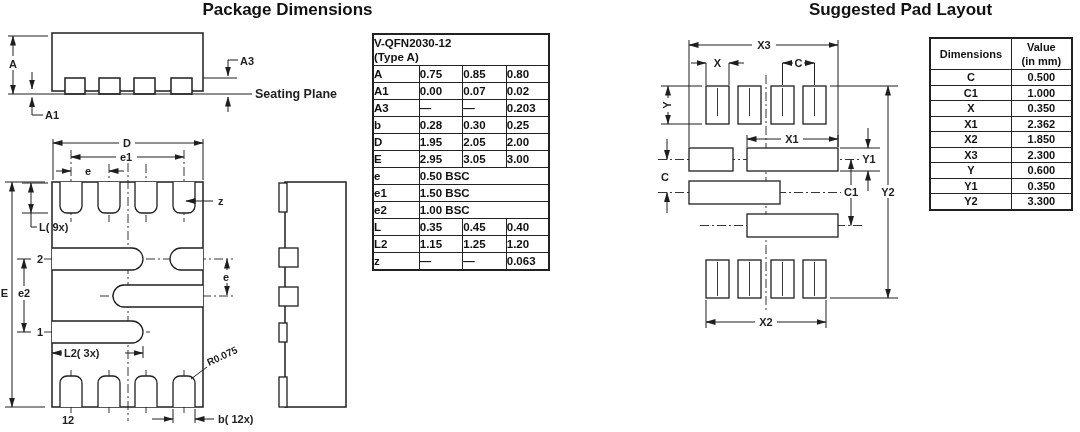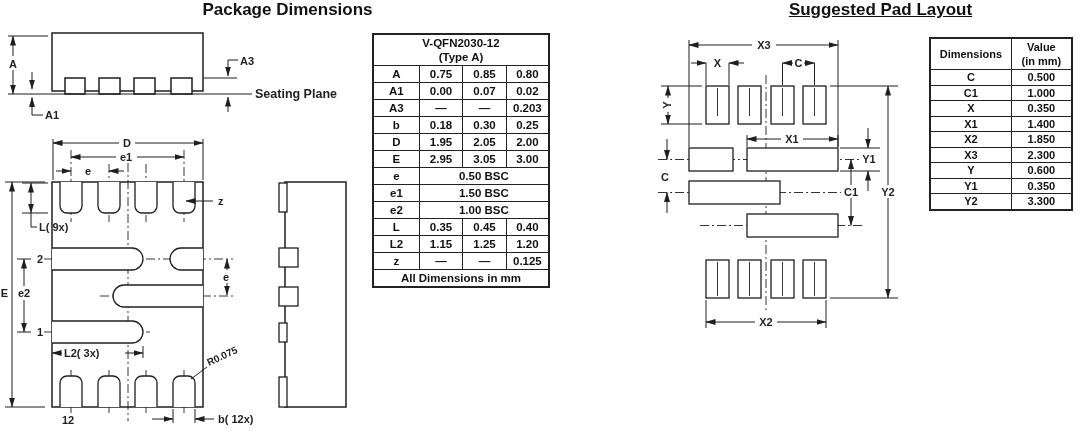--- a/index.html
+++ b/index.html
@@ -3,26 +3,26 @@
 <meta charset="utf-8">
 <style>
   html,body{margin:0;padding:0;background:#ffffff;}
   body{width:1080px;height:432px;position:relative;overflow:hidden;
        font-family:"Liberation Sans",sans-serif;color:#1f1f1f;}
   .stage{position:absolute;left:0;top:0;width:1080px;height:432px;padding-left:12px;}
   svg{position:absolute;left:0;top:0;}
   .drawing-title{position:absolute;top:0;height:22px;font:bold 17px "Liberation Sans",sans-serif;
        color:#111;text-align:center;}
   #title-left{left:155px;width:265px;}
-  #title-right{left:748px;width:265px;text-decoration:underline;}
+  #title-right{left:768px;width:265px;}
 
   
   table{border-collapse:collapse;background:#fff;}
   #dim-table{position:absolute;left:372px;top:33px;width:178px;
-       font:bold 11.5px "Liberation Sans",sans-serif;text-align:center;color:#111;}
+       font:bold 11.5px "Liberation Sans",sans-serif;color:#111;}
   #dim-table td,#dim-table th{border:1px solid #222;padding:0;height:16px;line-height:15px;}
   #dim-table{border:2px solid #222;}
   #dim-table .ttl{height:30px;line-height:14px;}
 
   #pad-table{position:absolute;left:929px;top:37px;width:144px;
        font:bold 11px "Liberation Sans",sans-serif;text-align:center;color:#111;}
   #pad-table td,#pad-table th{border:1px solid #222;padding:0;height:14.5px;line-height:14px;}
   #pad-table{border:2px solid #222;}
   #pad-table .hdr{height:30px;line-height:14px;}
 
@@ -329,21 +329,21 @@
           <td>0.02</td>
         </tr>
     <tr>
           <td>A3</td>
           <td>—</td>
           <td>—</td>
           <td>0.203</td>
         </tr>
     <tr>
           <td>b</td>
-          <td>0.18</td>
+          <td>0.28</td>
           <td>0.30</td>
           <td>0.25</td>
         </tr>
     <tr>
           <td>D</td>
           <td>1.95</td>
           <td>2.05</td>
           <td>2.00</td>
         </tr>
     <tr>
@@ -373,25 +373,22 @@
     <tr>
           <td>L2</td>
           <td>1.15</td>
           <td>1.25</td>
           <td>1.20</td>
         </tr>
     <tr>
           <td>z</td>
           <td>—</td>
           <td>—</td>
-          <td>0.125</td>
-        </tr>
-    <tr>
-      <td colspan="4">All Dimensions in mm</td>
-    </tr>
+          <td>0.063</td>
+        </tr>
   </tbody>
     </table>
 
   <table id="pad-table">
     <colgroup>
         <col style="width:82px">
         <col style="width:62px">
       </colgroup>
     <tbody>
         <tr>
@@ -408,21 +405,21 @@
     <tr>
           <td>C1</td>
           <td>1.000</td>
         </tr>
     <tr>
           <td>X</td>
           <td>0.350</td>
         </tr>
     <tr>
           <td>X1</td>
-          <td>1.400</td>
+          <td>2.362</td>
         </tr>
     <tr>
           <td>X2</td>
           <td>1.850</td>
         </tr>
     <tr>
           <td>X3</td>
           <td>2.300</td>
         </tr>
     <tr>

